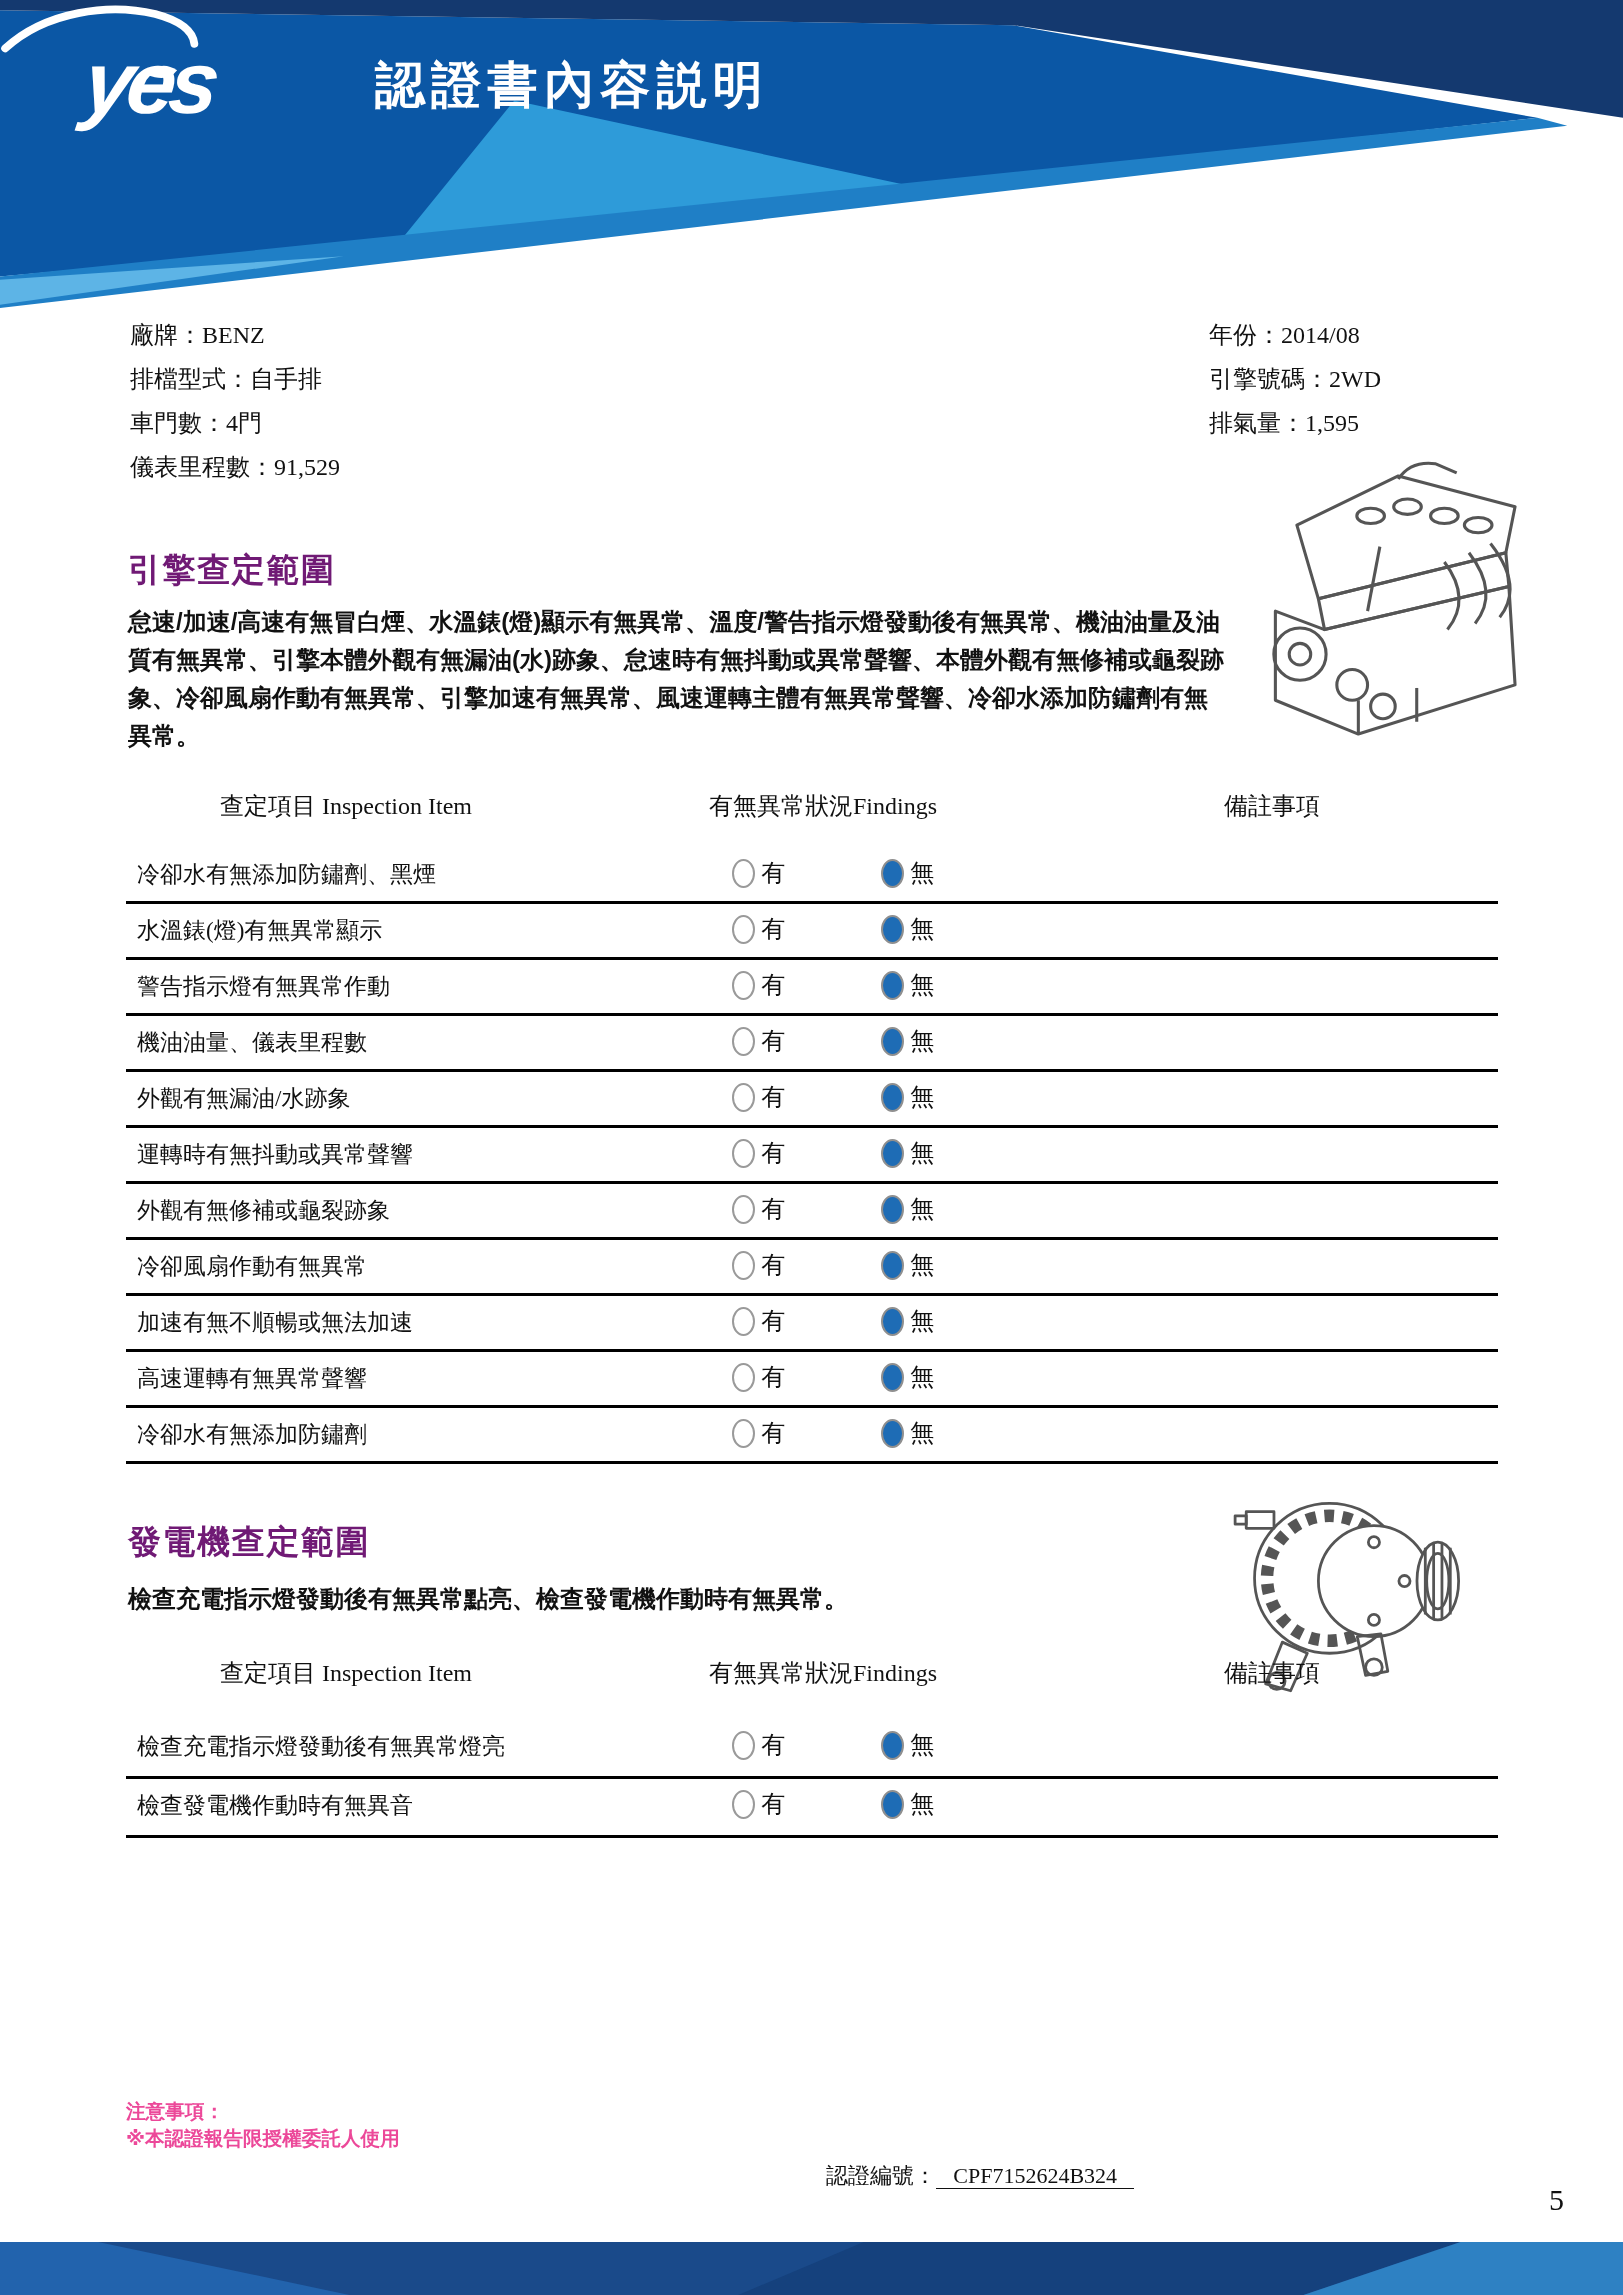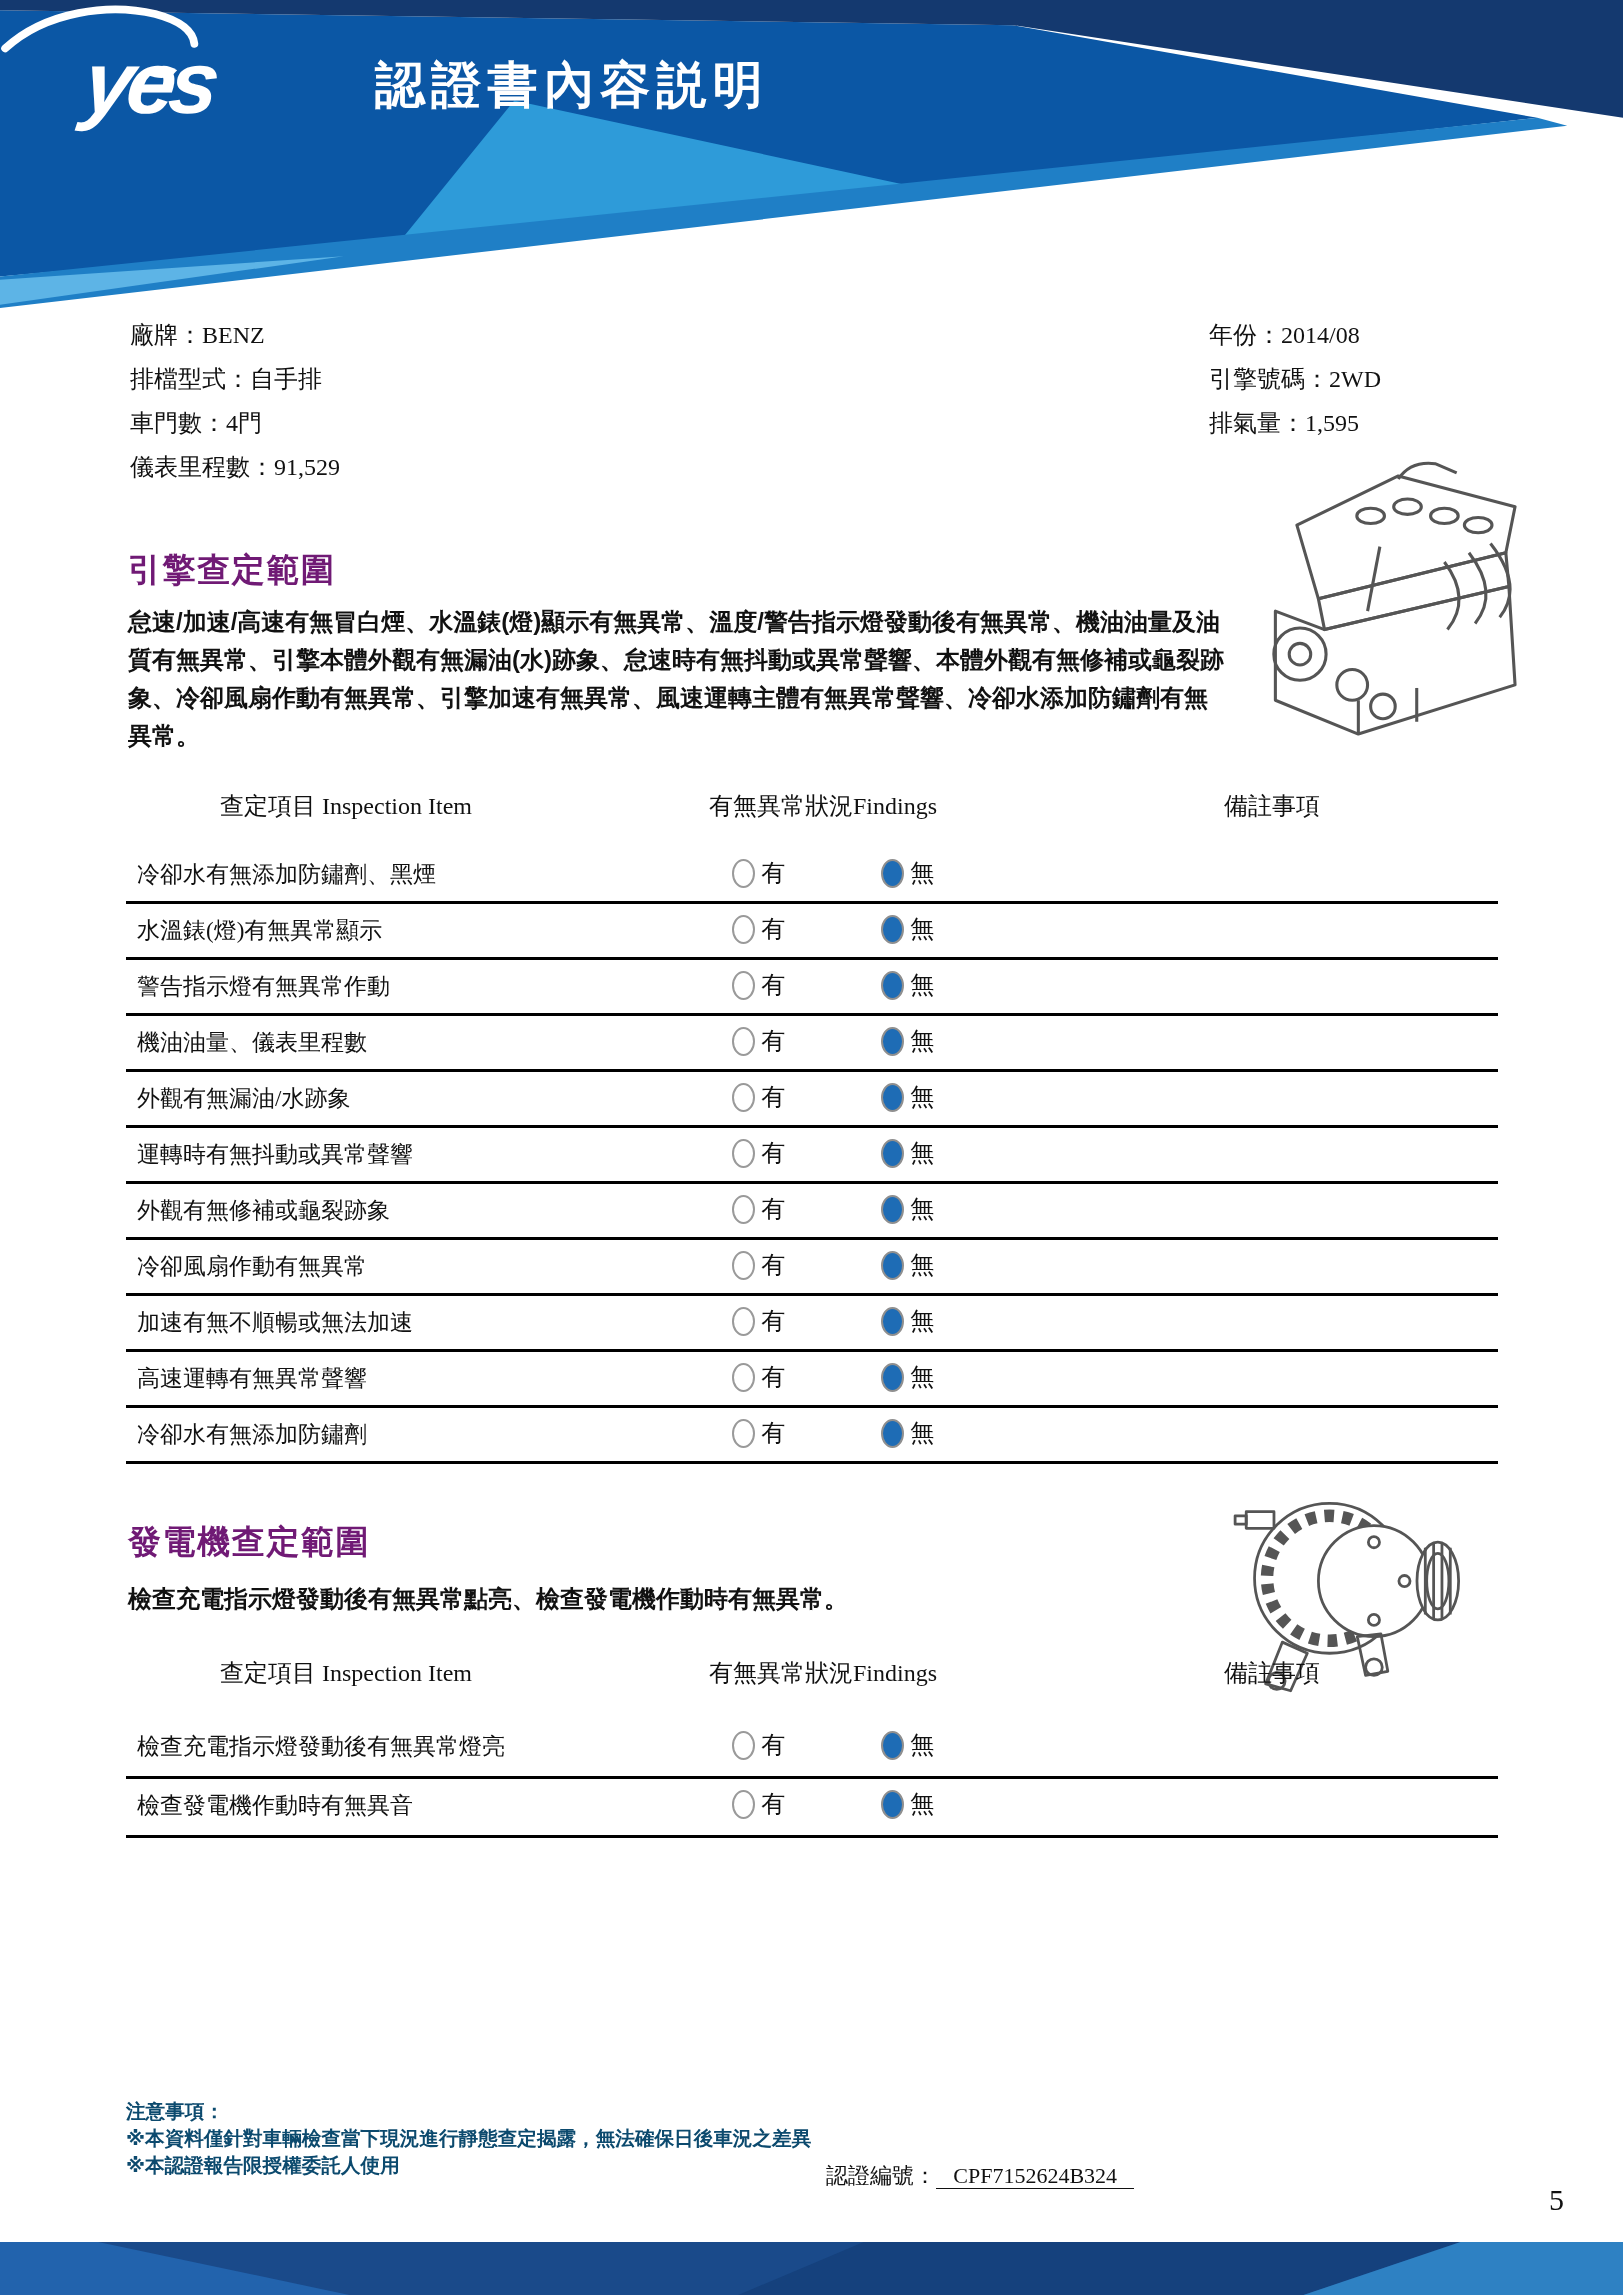--- a/index.html
+++ b/index.html
@@ -34,21 +34,21 @@
   .trow{position:relative;height:53px;border-bottom:3.9px solid #000;}
   .trow .cell-item{position:absolute;left:11px;top:11px;font-size:23px;white-space:nowrap;}
   .opt{position:absolute;top:9.4px;display:flex;align-items:center;gap:6.3px;}
   .opt.have{left:606px;} .opt.none{left:755px;}
   .radio{display:inline-block;width:23px;height:29px;border-radius:50%;
          border:2.4px solid #9a9a9a;background:#fff;box-sizing:border-box;}
   .radio.selected{background:#1e6cb5;border-color:#8f8f8f;}
   .opt-label{font-size:24px;}
   .g-row{height:56px;}
   
-  .notes{position:absolute;left:126px;top:2098px;color:#0c4a6e;
+  .notes{position:absolute;left:126px;top:2098px;color:#ec4899;
          font-family:"Liberation Sans","DejaVu Sans",sans-serif;font-weight:700;
          font-size:19.6px;line-height:27px;}
   .cert{position:absolute;left:826px;top:2161px;font-size:22px;}
   .cert-value{border-bottom:1.6px solid #111;padding:0 17.3px;}
   .pagenum{position:absolute;left:1549px;top:2183px;font-size:30px;}
   .footband{position:absolute;left:0;bottom:0;width:1623px;height:53px;}
 </style>
 </head>
 <body>
 
@@ -288,21 +288,20 @@
         </span>
       <span class="opt none">
           <span class="radio selected"></span>
           <span class="opt-label">無</span>
         </span>
     </div>
   </div>
 
   <div class="notes">
     <div>注意事項：</div>
-    <div>※本資料僅針對車輛檢查當下現況進行靜態查定揭露，無法確保日後車況之差異</div>
     <div>※本認證報告限授權委託人使用</div>
   </div>
 
   <div class="cert">
     <span>認證編號：</span><span class="cert-value">CPF7152624B324</span>
   </div>
 
   <div class="pagenum">5</div>
 
   <div class="footband">

